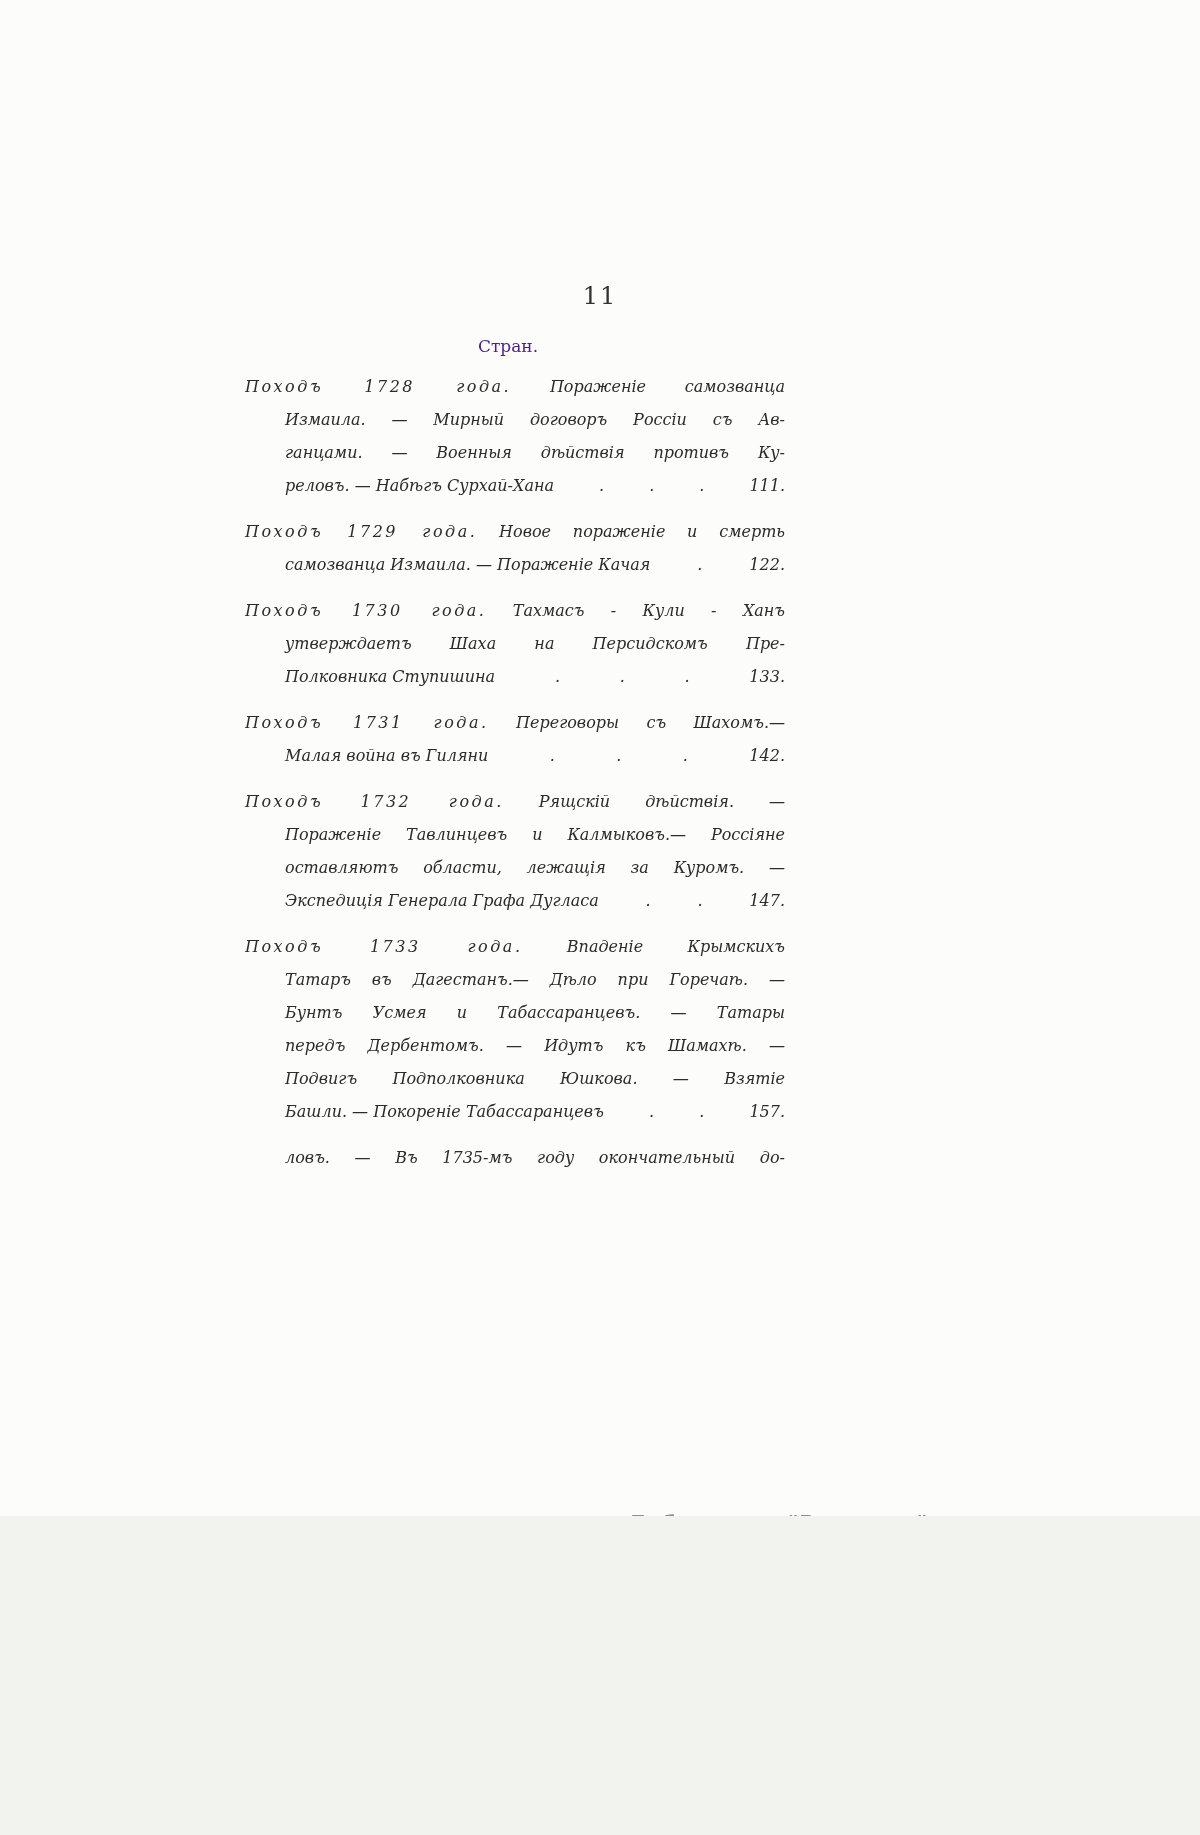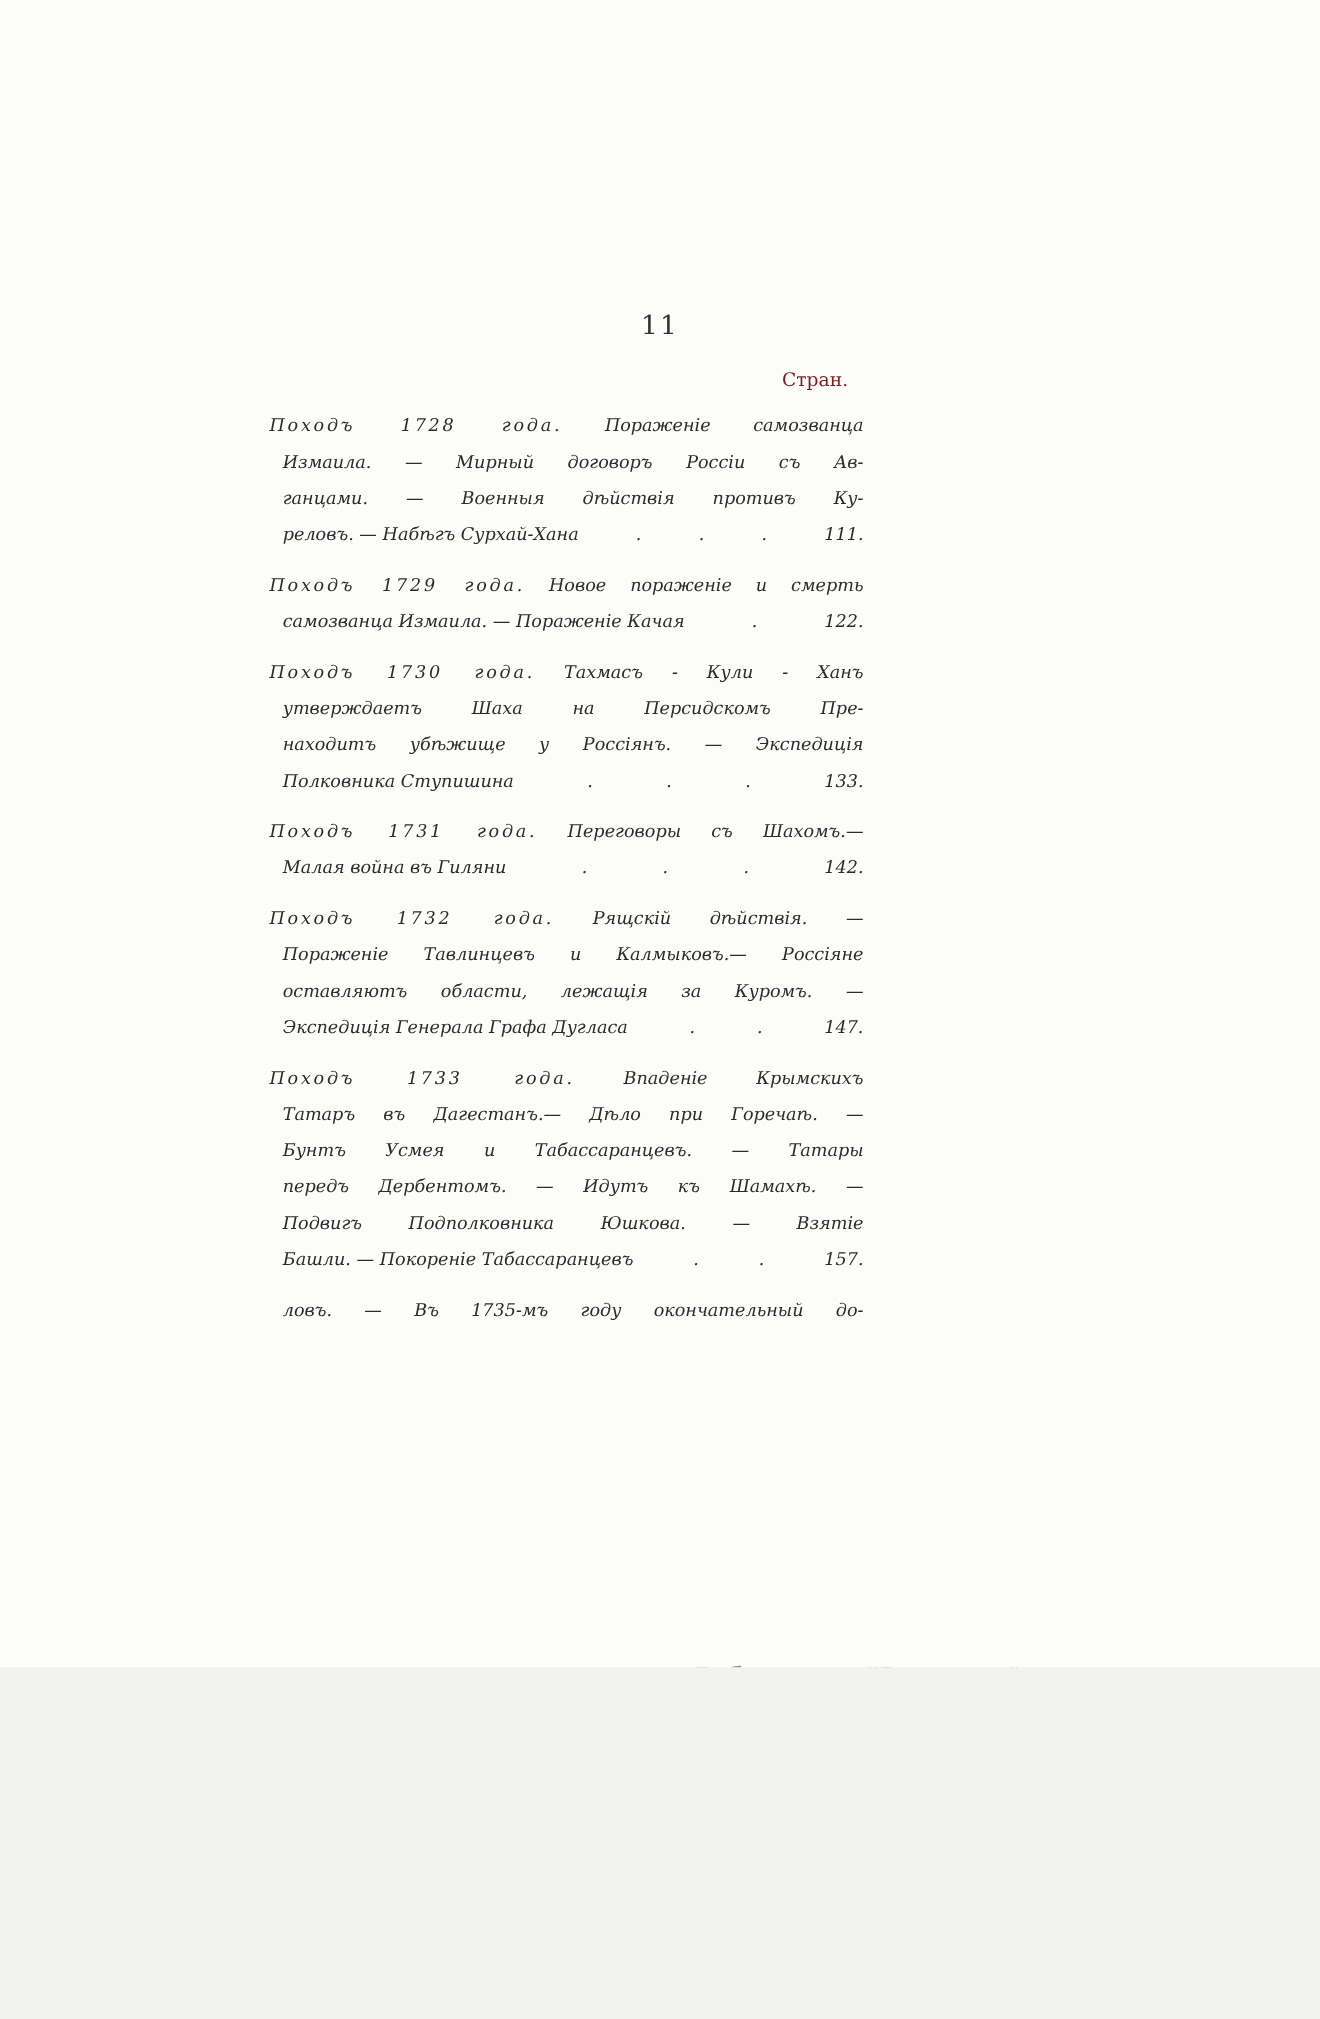--- a/index.html
+++ b/index.html
@@ -31,41 +31,41 @@
   }
 
   .text-block {
     position: absolute;
     left: 245px;
     top: 336px;
     width: 540px;
   }
 
   .col-header {
-    text-align: right;
+    text-align: center;
     padding-right: 14px;
     font-size: 17px;
-    color: #7f1d1d;
+    color: #4c1d95;
     margin-bottom: 14px;
   }
 
   .entry {
     font-size: 16px;
     line-height: 33px;
     margin-bottom: 13px;
     font-style: italic;
   }
 
   .line {
     text-align: justify;
     text-align-last: justify;
   }
 
   .line.cont {
-    margin-left: 12px;
+    margin-left: 40px;
   }
 
   .line.first .lead {
     letter-spacing: 2.5px;
   }
 
   .line.last {
     display: flex;
     justify-content: space-between;
     align-items: baseline;
@@ -115,21 +115,20 @@
           <div class="line first"><span class="lead">Походъ 1729 года.</span> <span class="rest">Новое пораженіе и смерть</span></div>
           <div class="line cont last">
             <span class="text">самозванца Измаила. — Пораженіе Качая</span>
             <span class="dot">.</span>
             <span class="ref">122.</span>
           </div>
         </div>
         <div class="entry">
           <div class="line first"><span class="lead">Походъ 1730 года.</span> <span class="rest">Тахмасъ - Кули - Ханъ</span></div>
           <div class="line cont">утверждаетъ Шаха на Персидскомъ Пре-</div>
-          <div class="line cont">находитъ убѣжище у Россіянъ. — Экспедиція</div>
           <div class="line cont last">
             <span class="text">Полковника Ступишина</span>
             <span class="dot">.</span>
             <span class="dot">.</span>
             <span class="dot">.</span>
             <span class="ref">133.</span>
           </div>
         </div>
         <div class="entry">
           <div class="line first"><span class="lead">Походъ 1731 года.</span> <span class="rest">Переговоры съ Шахомъ.—</span></div>

